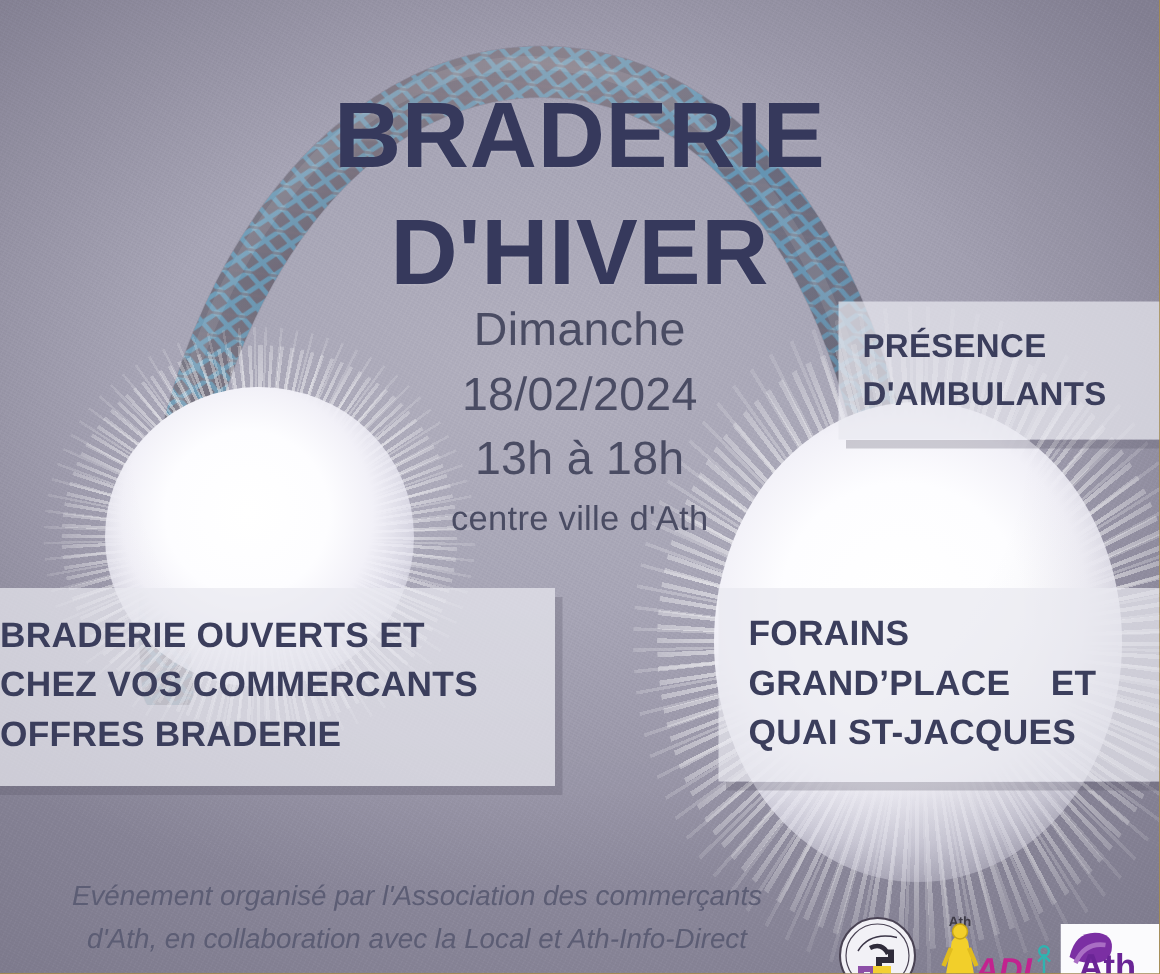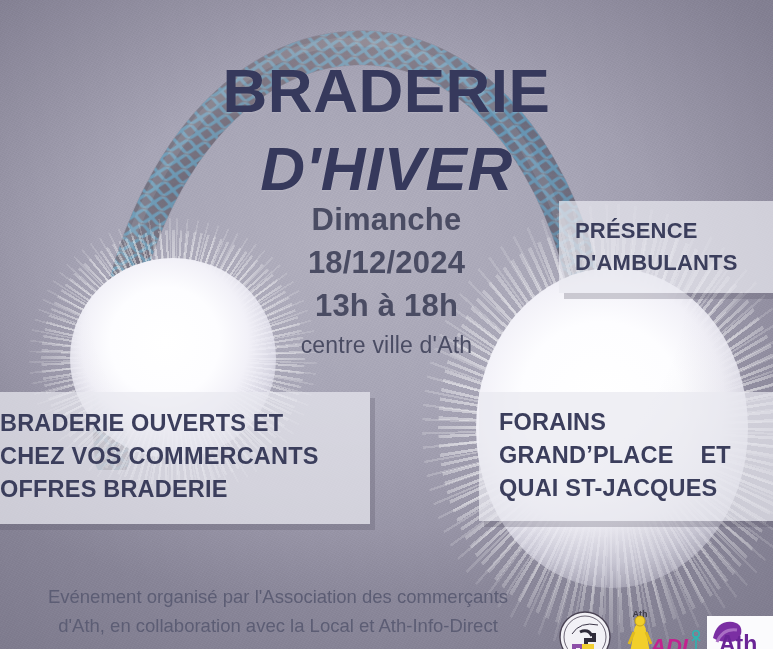--- a/index.html
+++ b/index.html
@@ -95,36 +95,36 @@
     top: 52px;
     width: 773px;
     text-align: center;
     color: #36395c;
     font-weight: 800;
     font-size: 62px;
     line-height: 78px;
     letter-spacing: 0.5px;
     text-shadow: 0 1px 2px rgba(255,255,255,.16);
   }
-  .headline .l2 { display: block; font-style: italic; }
+  .headline .l2 { display: block; }
 
   
   .details {
     position: absolute;
     left: 0;
     top: 198px;
     width: 773px;
     text-align: center;
     color: #4a4c63;
   }
   .details .big {
     display: block;
     font-size: 31px;
     line-height: 43px;
-    font-weight: 700;
+    font-weight: 400;
     letter-spacing: .2px;
   }
   .details .small {
     display: block;
     margin-top: 3px;
     font-size: 23px;
     line-height: 30px;
     font-weight: 500;
     letter-spacing: .2px;
   }
@@ -172,21 +172,21 @@
     position: absolute;
     left: 8px;
     top: 582px;
     width: 540px;
     text-align: center;
     color: #5c5d74;
     font-size: 18.5px;
     line-height: 29px;
     font-weight: 500;
   }
-  .credit .line { display: block; }
+  .credit .line { display: block; font-style: italic; }
 
   
   .logos {
     position: absolute;
     left: 556px;
     top: 578px;
     width: 217px;
     height: 68px;
   }
   .logo { position: absolute; margin-top: 28px; }
@@ -255,21 +255,21 @@
 
   <div class="bg-vignette"></div>
 
   <div class="headline">
     <span class="l1">BRADERIE</span>
     <span class="l2">D'HIVER</span>
   </div>
 
   <div class="details">
     <span class="big">Dimanche</span>
-    <span class="big">18/12/2024</span>
+    <span class="big">18/02/2024</span>
     <span class="big">13h à 18h</span>
     <span class="small">centre ville d'Ath</span>
   </div>
 
   <div class="panel" id="panel-ambulants">
     <span class="line">PRÉSENCE</span>
     <span class="line">D'AMBULANTS</span>
   </div>
 
   <div class="panel" id="panel-commerces">

